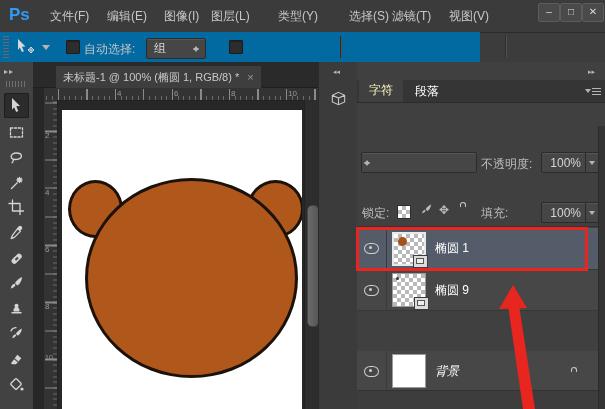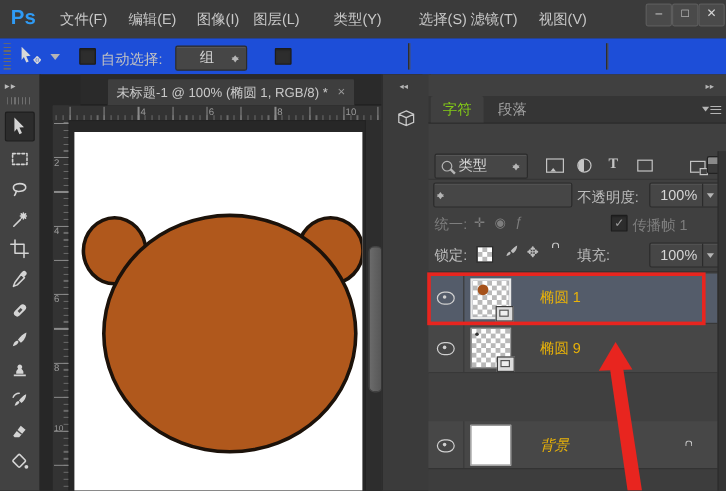--- a/index.html
+++ b/index.html
@@ -9,21 +9,21 @@
   .abs{position:absolute;}
 
   
   #menubar{left:0;top:0;width:605px;height:32px;background:#3b3b3b;border-bottom:1px solid #2a2a2a;}
   #ps-logo{left:9px;top:5px;font-size:17px;font-weight:bold;color:#2f9bf5;letter-spacing:0;}
   .menu-item{top:8px;color:#c8c8c8;font-size:12px;cursor:default;}
   .winbtn{top:3px;width:20px;height:17px;background:#4a4a4a;border:1px solid #5c5c5c;border-radius:2px;
           color:#d8d8d8;font-size:10px;text-align:center;line-height:16px;}
 
   
-  #optionsbar{left:0;top:32px;width:605px;height:30px;background:#1d4ed8;border-bottom:2px solid #2a2a2a;text-align:center;}
+  #optionsbar{left:0;top:32px;width:480px;height:30px;background:#0369a1;border-bottom:2px solid #2a2a2a;}
   #opt-grip{left:3px;top:4px;width:6px;height:22px;
             background:repeating-linear-gradient(#6a6a6a 0 1px,transparent 1px 3px);}
   .chk{width:12px;height:12px;background:#2d2d2d;border:1px solid #1c1c1c;border-radius:1px;
        box-shadow:inset 0 1px 1px #222;}
   .opt-label{top:9px;color:#c2c2c2;font-size:12px;}
   .dd{height:19px;background:#464646;border:1px solid #2b2b2b;border-radius:2px;
       box-shadow:inset 0 1px 0 #565656;display:flex;align-items:center;}
   .dd .dd-text{flex:1;padding-left:7px;color:#d6d6d6;font-size:12px;}
   .stepper{width:10px;height:12px;position:relative;margin-right:4px;}
   .stepper::before{content:"";position:absolute;left:2px;top:0;border:3px solid transparent;border-bottom:4px solid #b5b5b5;}
@@ -40,21 +40,21 @@
   #toolbar-grip{left:6px;top:19px;width:20px;height:6px;
                 background:repeating-linear-gradient(90deg,#6f6f6f 0 1px,transparent 1px 3px);}
   .tool{left:4px;width:25px;height:25px;display:flex;align-items:center;justify-content:center;border-radius:2px;}
   .tool.selected{background:#2c2c2c;box-shadow:inset 0 0 0 1px #1e1e1e;}
   .tool svg{width:17px;height:17px;}
   .tool .st{fill:none;stroke:#d4d4d4;stroke-width:1.3;stroke-linecap:round;stroke-linejoin:round;}
   .tool .fl{fill:#d4d4d4;stroke:none;}
 
   
   #docarea{left:33px;top:62px;width:285px;height:347px;background:#272727;}
-  #tabbar{left:0;top:0;width:285px;height:25px;background:#2a2a2a;border-bottom:1px solid #1f1f1f;margin-left:34px;}
+  #tabbar{left:0;top:0;width:285px;height:25px;background:#2a2a2a;border-bottom:1px solid #1f1f1f;}
   #doctab{left:22px;top:3px;height:22px;background:#3e3e3e;border:1px solid #2a2a2a;border-bottom:none;
           border-radius:2px 2px 0 0;display:flex;align-items:center;padding:0 7px;gap:8px;}
   #doctab .t{font-size:11px;color:#c9c9c9;white-space:nowrap;}
   #doctab .x{font-size:11px;color:#9a9a9a;}
   .ruler{background:#333333;}
   #hruler{left:11px;top:26px;width:274px;height:12px;border-bottom:1px solid #222;}
   #vruler{left:11px;top:38px;width:13px;height:309px;border-right:1px solid #222;}
   #hruler .minor{position:absolute;left:0;right:0;bottom:0;height:4px;
      background:repeating-linear-gradient(90deg,#6a6a6a 0 1px,transparent 1px 5.7px);background-position:14px 0;}
   #hruler .major{position:absolute;left:0;right:0;top:1px;bottom:0;
@@ -76,22 +76,22 @@
   
   #dockstrip{left:318px;top:62px;width:39px;height:347px;background:#3b3b3b;border-left:1px solid #2b2b2b;border-right:1px solid #2b2b2b;}
   #dock-collapse{left:14px;top:6px;font-size:7px;color:#b5b5b5;}
   #cube-btn{left:6px;top:24px;width:27px;height:26px;border-radius:3px;display:flex;align-items:center;justify-content:center;}
   #cube-btn svg{width:19px;height:19px;fill:none;stroke:#c9c9c9;stroke-width:1.1;}
 
   
   #panels{left:357px;top:62px;width:248px;height:347px;background:#404040;}
   #dock-expand{left:231px;top:6px;font-size:7px;color:#b5b5b5;}
   .tabrow{left:0;width:248px;height:22px;background:#353535;border-bottom:1px solid #2c2c2c;}
-  .ptab{position:absolute;top:0;height:22px;line-height:22px;padding:0 10px;font-size:12px;color:#a3a3a3;}
-  .ptab.active{background:#404040;color:#84cc16;border-radius:2px 2px 0 0;}
+  .ptab{position:absolute;top:0;height:22px;line-height:22px;padding:0 10px;font-size:12px;color:#ffffff;}
+  .ptab.active{background:#404040;color:#fef9c3;border-radius:2px 2px 0 0;font-family:Liberation Mono, monospace;}
   .pmenu{position:absolute;top:7px;width:16px;height:9px;}
   .pmenu::before{content:"";position:absolute;left:0;top:2px;border:3px solid transparent;border-top:4px solid #b5b5b5;}
   .pmenu::after{content:"";position:absolute;right:0;top:1px;width:9px;height:7px;
      background:repeating-linear-gradient(#b5b5b5 0 1px,transparent 1px 3px);}
   .prow-label{font-size:12px;color:#bdbdbd;}
   .dis{color:#7e7e7e;}
   .valbox{height:19px;background:#464646;border:1px solid #2b2b2b;border-radius:2px;
           box-shadow:inset 0 1px 0 #565656;display:flex;align-items:center;}
   .valbox .v{flex:1;text-align:right;padding-right:4px;font-size:12px;color:#d6d6d6;}
   .valbox .ar{width:13px;height:100%;border-left:1px solid #2b2b2b;position:relative;}
@@ -115,21 +115,21 @@
   .ic-switch{width:9px;height:13px;border:1px solid #222;border-radius:2px;background:linear-gradient(#8a8a8a 0 6px,#3a3a3a 6px);}
   .checkmark{color:#9e9e9e;font-size:10px;}
   
   .lrow{left:0;width:241px;height:40px;background:#474747;border-bottom:1px solid #383838;display:flex;align-items:center;}
   .lrow.selected{background:#545c6a;}
   .eyecell{width:29px;height:100%;display:flex;align-items:center;justify-content:center;border-right:1px solid #3a3a3a;}
   .thumb{width:34px;height:34px;margin-left:5px;position:relative;border:1px solid #9a9a9a;box-sizing:border-box;}
   .thumb.sel{border:2px solid #e9e9e9;}
   .badge{position:absolute;right:-4px;bottom:-4px;width:13px;height:11px;background:#dcdcdc;border:1px solid #3c3c3c;}
   .badge::after{content:"";position:absolute;left:2px;top:2px;width:6px;height:4px;border:1px solid #555;background:#eee;}
-  .lname{margin-left:24px;font-size:12px;color:#eab308;}
+  .lname{margin-left:9px;font-size:12px;color:#ffffff;}
   .dot{position:absolute;border-radius:50%;}
   
   #hl-rect{left:356px;top:227px;width:232px;height:44px;border:3px solid #e8251f;box-sizing:border-box;z-index:40;}
   #arrow{z-index:41;}
 </style>
 </head>
 <body>
 
 <div id="app">
 
@@ -342,55 +342,32 @@
   <div id="panels" class="abs">
     <span id="dock-expand" class="abs">▸▸</span>
 
     <div class="abs tabrow" style="top:18px">
       <span class="ptab active" style="left:2px">字符</span>
       <span class="ptab" style="left:48px">段落</span>
       <span class="pmenu" style="left:228px"></span>
     </div>
 
 
-    <div class="abs" style="left:0;top:64px;width:248px;height:23px;border-bottom:1px solid #363636">
-      <div class="abs dd" style="left:5px;top:2px;width:76px">
-        <span class="searchic" style="margin-left:5px"></span>
-        <span class="dd-text" style="padding-left:5px">类型</span>
-        <span class="stepper"></span>
-      </div>
-      <span class="abs mini ic-img" style="left:98px;top:6px"></span>
-      <span class="abs mini ic-adj" style="left:124px;top:6px"></span>
-      <span class="abs mini ic-T" style="left:150px;top:3px">T</span>
-      <span class="abs mini ic-shape" style="left:174px;top:7px"></span>
-      <span class="abs mini ic-so" style="left:200px;top:6px"></span>
-      <span class="abs mini ic-switch" style="left:232px;top:4px"></span>
-    </div>
 
     <div class="abs" style="left:0;top:87px;width:248px;height:25px">
       <div class="abs dd" style="left:4px;top:3px;width:114px">
         <span class="stepper"></span>
       </div>
       <span class="abs prow-label" style="left:124px;top:7px">不透明度:</span>
       <div class="abs valbox" style="left:184px;top:3px;width:57px">
         <span class="v">100%</span>
         <span class="ar"></span>
       </div>
     </div>
 
-    <div class="abs" style="left:0;top:113px;width:248px;height:23px">
-      <span class="abs prow-label dis" style="left:5px;top:4px">统一:</span>
-      <span class="abs dis" style="left:38px;top:4px;font-size:11px">✛</span>
-      <span class="abs dis" style="left:55px;top:4px;font-size:11px">◉</span>
-      <span class="abs dis" style="left:72px;top:4px;font-size:11px;font-style:italic">ƒ</span>
-      <span class="abs chk" style="left:152px;top:4px;text-align:center;line-height:11px">
-        <span class="checkmark">✓</span>
-      </span>
-      <span class="abs prow-label dis" style="left:170px;top:5px">传播帧 1</span>
-    </div>
 
     <div class="abs" style="left:0;top:136px;width:248px;height:28px;border-bottom:1px solid #333">
       <span class="abs prow-label" style="left:5px;top:7px">锁定:</span>
       <span class="abs mini checker" style="left:40px;top:7px;width:12px;height:12px;border:1px solid #2e2e2e"></span>
       <span class="abs" style="left:62px;top:5px">
         <svg width="14" height="14">
             <path d="M12 1.5c-2 .8-4.3 3-5.4 4.7l1.9 1.9C10.2 7 12 4.3 12 1.5Z M5.8 6.8c-1.4.3-2.3 1.5-2.8 3.6 2.1-.5 3.3-1.4 3.6-2.8Z" fill="#bdbdbd"></path>
           </svg></span>
       <span class="abs" style="left:82px;top:5px;color:#bdbdbd;font-size:12px">✥</span>
       <span class="abs" style="left:102px;top:8px"><span class="lockicon"></span></span>

